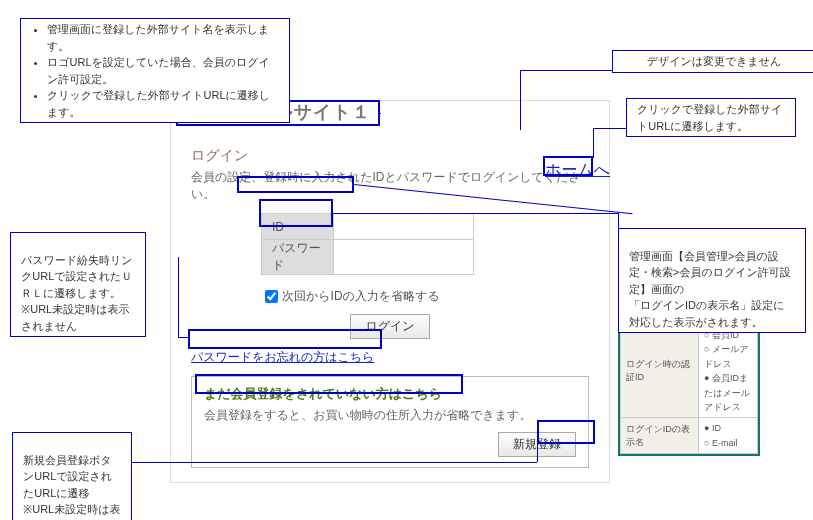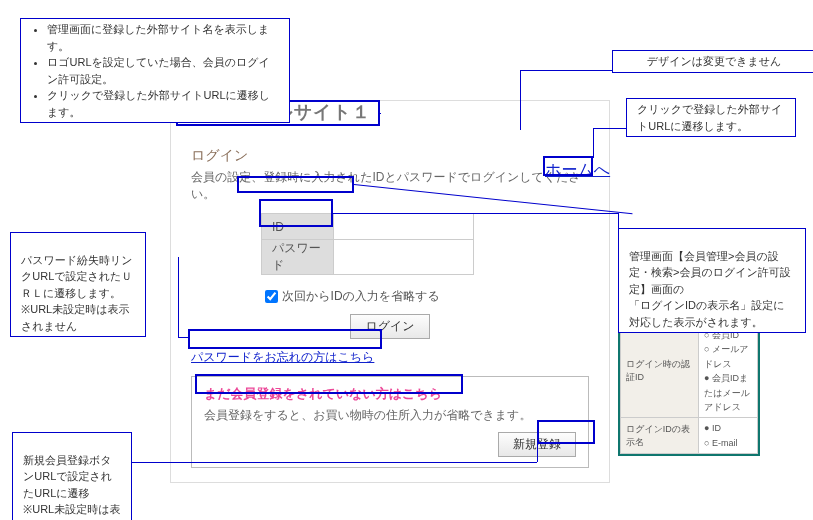--- a/index.html
+++ b/index.html
@@ -124,21 +124,21 @@
     text-decoration: underline;
     font-size: 16px;
   }
   .reg-section {
     border: 1px solid #bbb;
     margin: 10px 0 0 0;
     padding: 8px 12px 10px 12px;
   }
   .reg-h {
     font-weight: bold;
-    color: #ec4899;
+    color: #4d7c0f;
     font-size: 13px;
     margin: 0 0 4px 0;
   }
   .reg-desc { color: #666; font-size: 12px; margin: 0 0 8px 0; }
   .reg-btn-row { text-align: right; }
 
   
   .admin-snippet {
     position: absolute;
     left: 618px;

